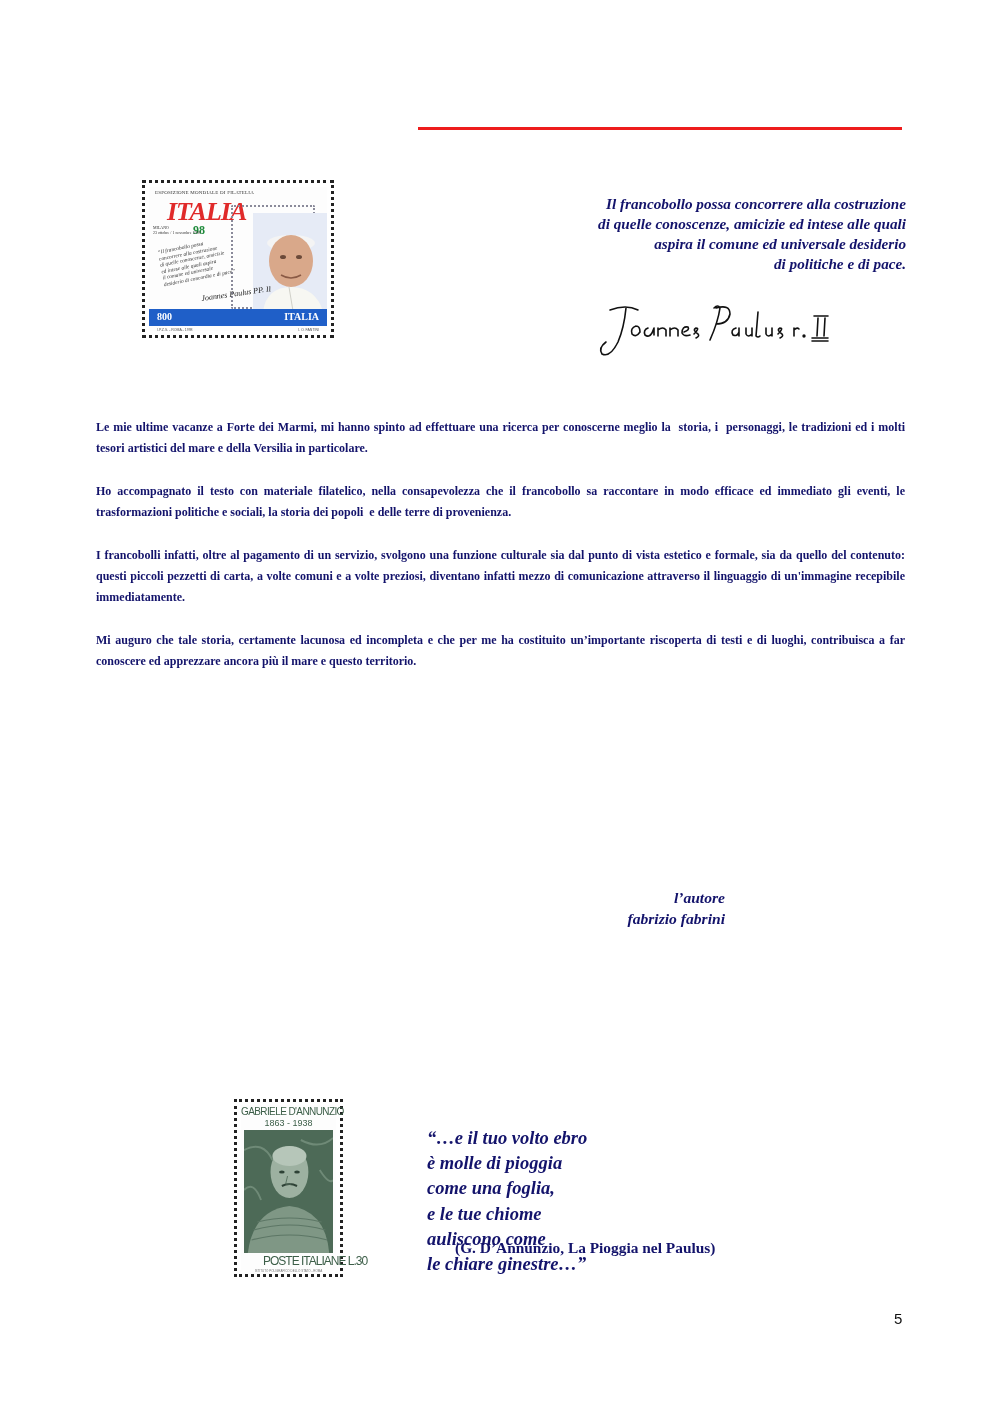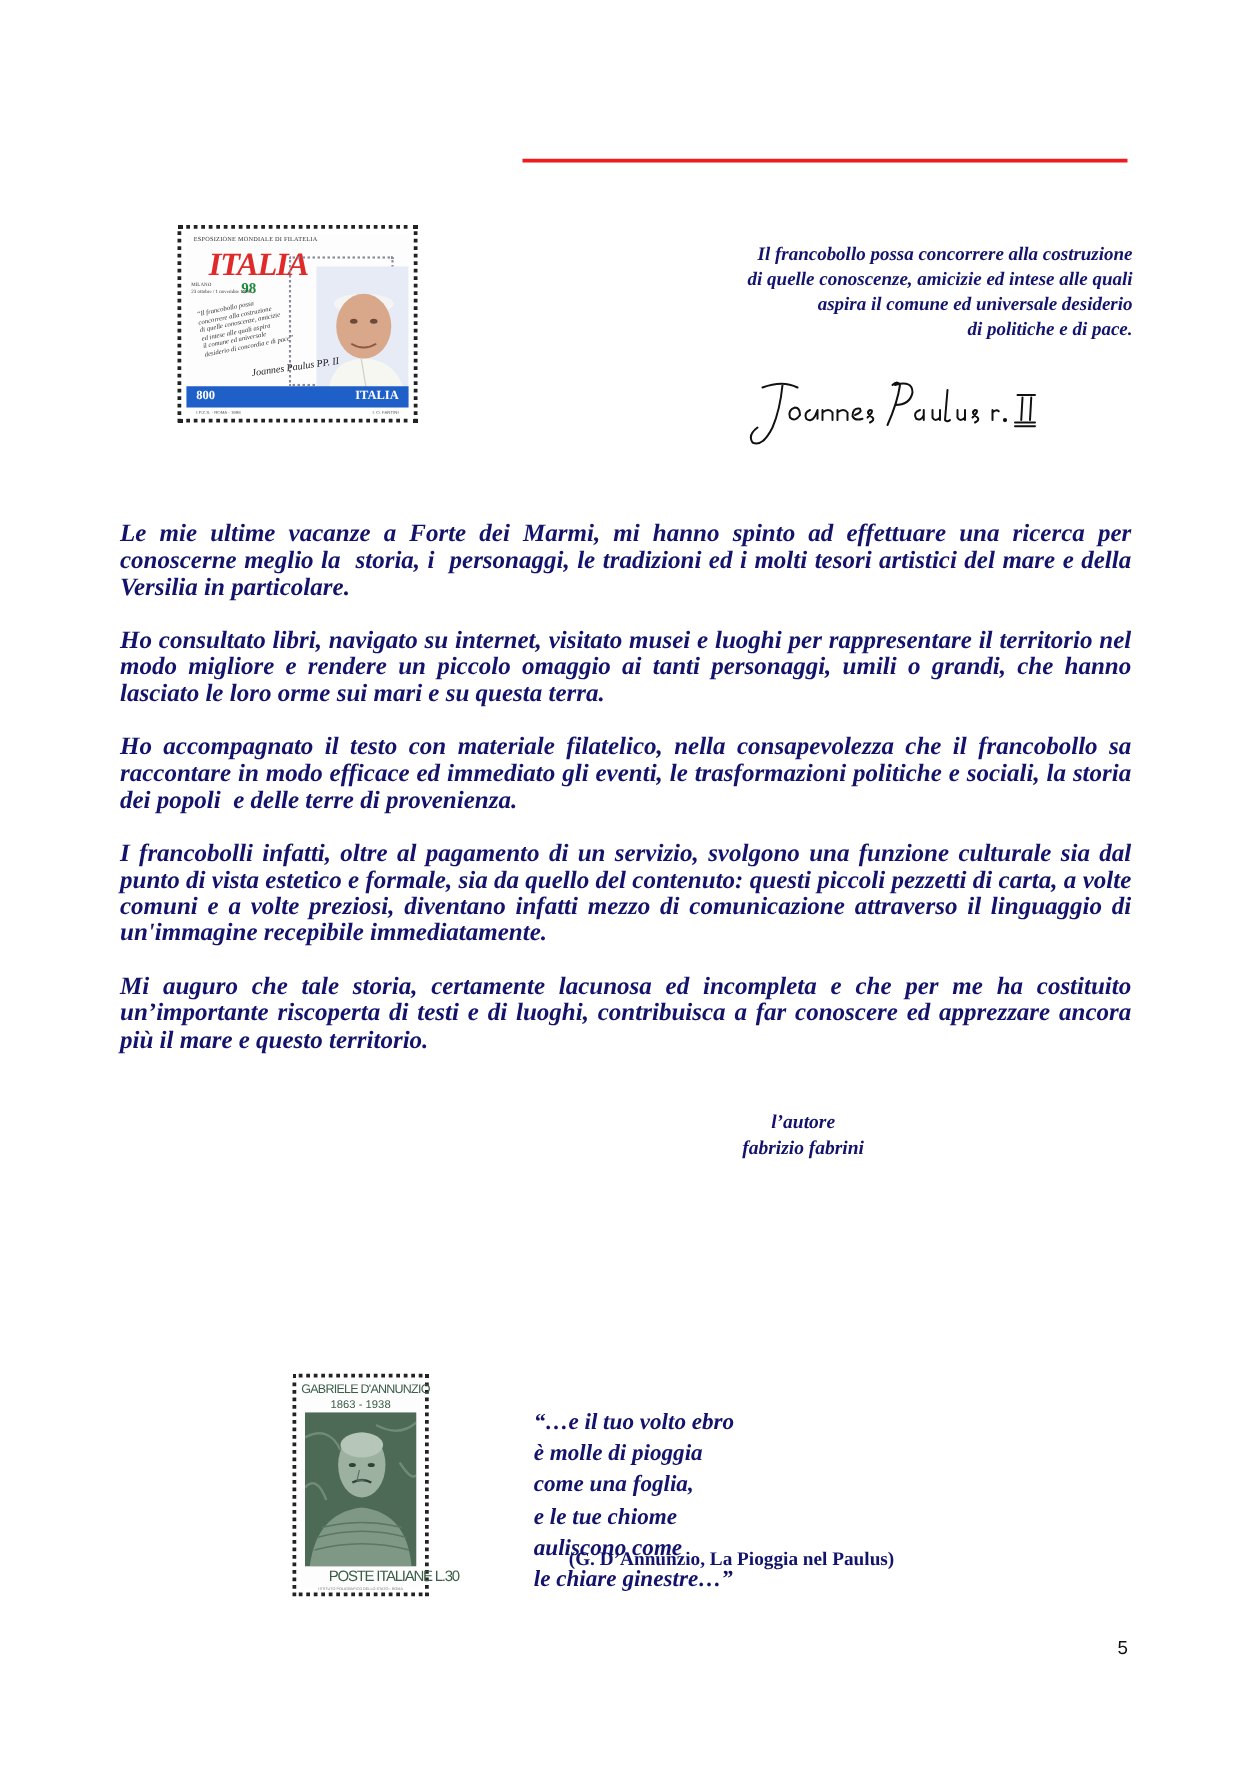--- a/index.html
+++ b/index.html
@@ -25,25 +25,25 @@
     .stamp-pope .country { position: absolute; right: 8px; top: 124px; font-size: 10px; font-weight: bold; color: #fff; font-family: "Liberation Serif", serif; }
     .stamp-pope .imprint-l { position: absolute; left: 8px; top: 141px; font-size: 3.5px; color: #555; font-family: "Liberation Sans", sans-serif; }
     .stamp-pope .imprint-r { position: absolute; right: 8px; top: 141px; font-size: 3.5px; color: #555; font-family: "Liberation Sans", sans-serif; }
 
     
     .pope-quote { left: 520px; top: 194px; width: 386px; text-align: right; font-size: 15.2px; line-height: 20px; font-weight: bold; font-style: italic; }
     .pope-quote div { white-space: nowrap; }
     .pope-signature { left: 596px; top: 298px; width: 250px; height: 64px; }
 
     
-    .body-text { left: 96px; top: 417px; width: 809px; font-family: "Liberation Serif", serif; font-weight: bold; font-style: italic; font-size: 20px; line-height: 21.3px; text-align: justify; color: #13136b; }
+    .body-text { left: 96px; top: 417px; width: 809px; font-family: "Liberation Serif", serif; font-weight: bold; font-size: 12px; line-height: 21.3px; text-align: justify; color: #13136b; }
     .body-text p { margin: 0 0 21.3px 0; }
     .body-text p.last { margin-bottom: 0; }
 
-    .author { left: 560px; top: 887px; width: 165px; text-align: center; font-size: 15.6px; line-height: 21px; font-weight: bold; font-style: italic; }
+    .author { left: 560px; top: 887px; width: 165px; text-align: right; font-size: 15.6px; line-height: 21px; font-weight: bold; font-style: italic; }
     .author div { white-space: nowrap; }
 
     
     .stamp-dann { left: 234px; top: 1099px; width: 109px; height: 178px; box-sizing: border-box; border: 3px dotted #222; background: #fff; }
     .stamp-dann .inner { position: absolute; left: 4px; top: 3px; right: 4px; bottom: 4px; background: #fdfdfd; }
     .stamp-dann .name { position: absolute; left: 0; right: 0; top: 1px; text-align: center; font-size: 10px; color: #3c5e48; font-family: "Liberation Sans Narrow", "Liberation Sans", sans-serif; letter-spacing: -0.6px; white-space: nowrap; }
     .stamp-dann .years { position: absolute; left: 0; right: 0; top: 13px; text-align: center; font-size: 9px; color: #3c5e48; font-family: "Liberation Sans", sans-serif; }
     .stamp-dann .engrave { position: absolute; left: 3px; right: 3px; top: 25px; height: 123px; background: #4d6a57; overflow: hidden; }
     .stamp-dann .bottom { position: absolute; left: 0; right: 0; top: 149px; text-align: center; font-size: 12px; color: #3c5e48; font-family: "Liberation Sans", sans-serif; letter-spacing: -1px; white-space: nowrap; margin-left: 22px; }
     .stamp-dann .imprint { position: absolute; left: 4px; right: 4px; top: 164px; font-size: 3px; color: #777; text-align: center; white-space: nowrap; font-family: "Liberation Sans", sans-serif; }
@@ -119,21 +119,20 @@
     <path d="M170 30 l0 6 q2 4 6 0 l0 -6 l0 8"></path>
     <path d="M182 36 q6 -6 2 -6 q-4 2 2 6 q2 2 -2 4"></path>
     <path d="M198 30 l0 8 m0 -6 q3 -3 5 -1"></path>
     <circle cx="208" cy="38" r="0.9" fill="#111"></circle>
     <path d="M222 20 l-1 18 M229 20 l-1 18 M218 18 l14 0 M216 40 l16 0 M216 43 l16 0"></path>
   </g>
 </svg>
 
 <div class="abs body-text">
   <p>Le mie ultime vacanze a Forte dei Marmi, mi hanno spinto ad effettuare una ricerca per conoscerne meglio la&nbsp; storia, i&nbsp; personaggi, le tradizioni ed i molti tesori artistici del mare e della Versilia in particolare.</p>
-  <p>Ho consultato libri, navigato su internet, visitato musei e luoghi per rappresentare il territorio nel modo migliore e rendere un piccolo omaggio ai tanti personaggi, umili o grandi, che hanno lasciato le loro orme sui mari e su questa terra.</p>
   <p>Ho accompagnato il testo con materiale filatelico, nella consapevolezza che il francobollo sa raccontare in modo efficace ed immediato gli eventi, le trasformazioni politiche e sociali, la storia dei popoli&nbsp; e delle terre di provenienza.</p>
   <p>I francobolli infatti, oltre al pagamento di un servizio, svolgono una funzione culturale sia dal punto di vista estetico e formale, sia da quello del contenuto: questi piccoli pezzetti di carta, a volte comuni e a volte preziosi, diventano infatti mezzo di comunicazione attraverso il linguaggio di un'immagine recepibile immediatamente.</p>
   <p class="last">Mi auguro che tale storia, certamente lacunosa ed incompleta e che per me ha costituito un’importante riscoperta di testi e di luoghi, contribuisca a far conoscere ed apprezzare ancora più il mare e questo territorio.</p>
 </div>
 
 <div class="abs author">
   <div>l’autore</div>
   <div>fabrizio fabrini</div>
 </div>
 

